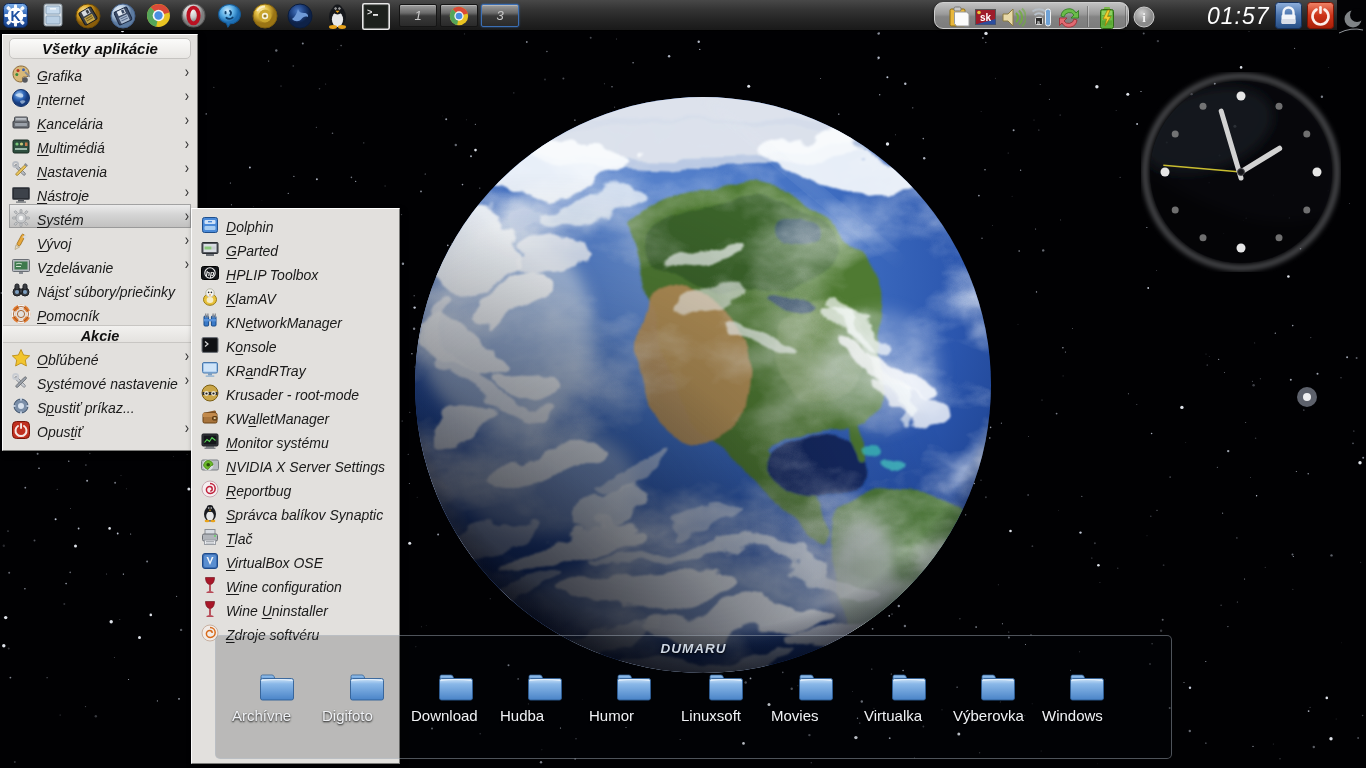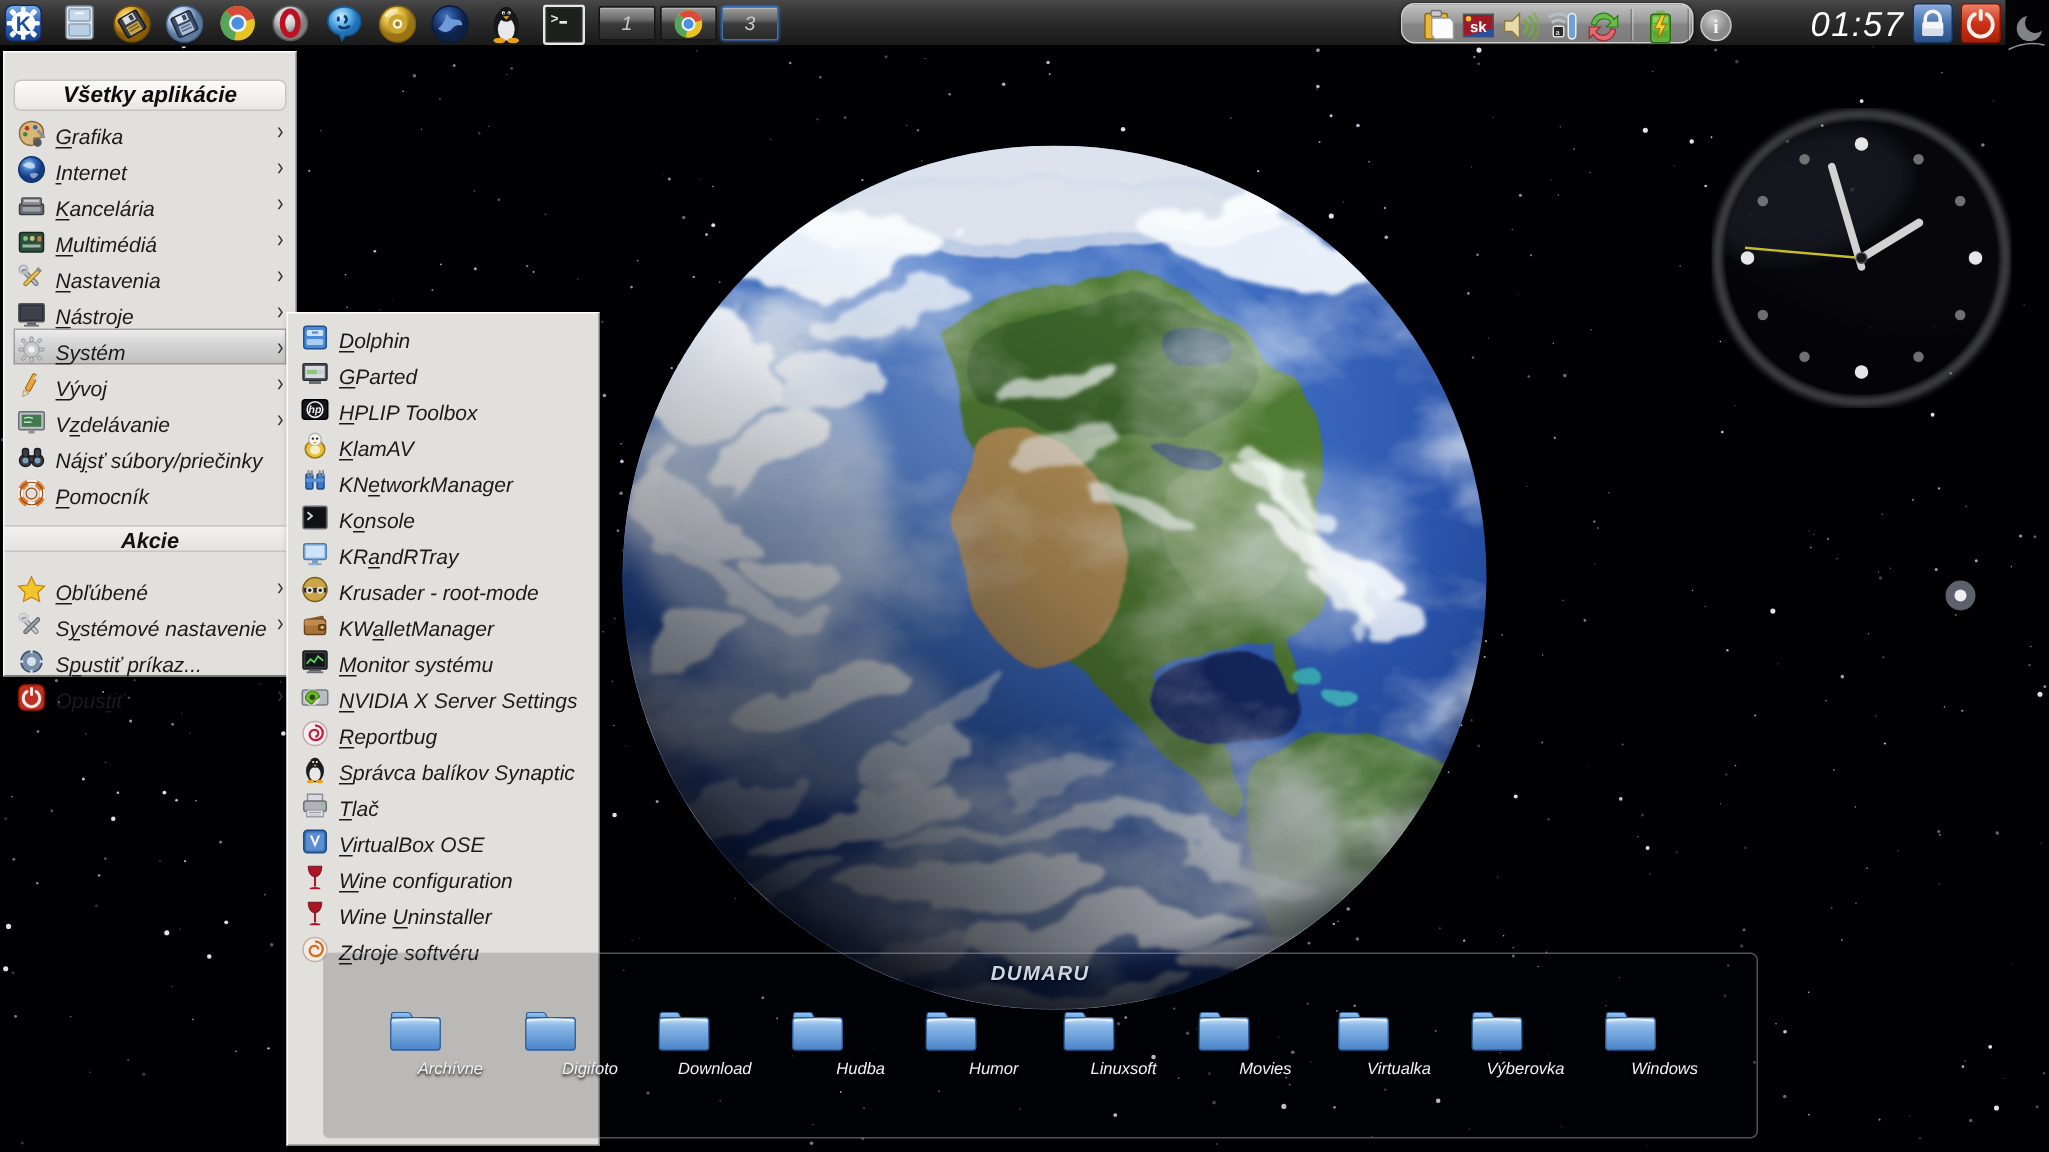--- a/index.html
+++ b/index.html
@@ -14,27 +14,27 @@
 #tray svg{position:absolute;top:3px}
 .traysep{position:absolute;top:3px;width:1px;height:21px;background:rgba(90,90,90,.55);box-shadow:1px 0 0 rgba(220,220,220,.5)}
 #clocktxt{position:absolute;left:1207px;top:3px;width:72px;color:#fff;font-size:23px;font-style:italic;letter-spacing:1px}
 
 .menu{position:absolute;background:#e2e0dd;border:1px solid #7a7a78;border-top:1px solid #fff;border-left:1px solid #fbfbfb;box-shadow:2px 3px 5px rgba(0,0,0,.55)}
 .mrow{position:relative;height:24px;display:flex;align-items:flex-end;font-style:italic;font-size:14px;color:#1a1a1a;white-space:nowrap}
 .mrow svg{width:20px;height:20px;margin:0 6px 0 8px;flex:0 0 20px}
 .mrow .arr{position:absolute;right:8px;top:4px;font-size:13px;color:#333;font-style:normal;transform:scaleY(1.3)}
 .mrow.sel{background:linear-gradient(#ebebeb,#d4d4d4 45%,#c2c1c0) no-repeat 7px 1px/calc(100% - 14px) calc(100% - 2px),linear-gradient(#a2a2a2,#9a9a9a) no-repeat 6px 0/calc(100% - 12px) 100%}
 .mhead{height:24px;text-align:center;font-weight:bold;font-style:italic;font-size:14.5px;line-height:23px;color:#111}
-#ktitle{margin:18px 6px 1px;height:21px;border:1px solid #c6c4c1;border-radius:5px;background:linear-gradient(#fbfbfa,#e9e7e4);text-align:center;font-weight:bold;font-style:italic;font-size:15px;line-height:20px;color:#0d0d0d}
-#akcie{height:18px;line-height:21px;margin:11px 0;border-top:1px solid #c8c6c3;border-bottom:1px solid #c8c6c3;background:linear-gradient(#f2f1ef,#e4e2df)}
+#ktitle{margin:3px 6px 1px;height:21px;border:1px solid #c6c4c1;border-radius:5px;background:linear-gradient(#fbfbfa,#e9e7e4);text-align:center;font-weight:bold;font-style:italic;font-size:15px;line-height:20px;color:#0d0d0d}
+#akcie{height:18px;line-height:21px;margin:1px 0;border-top:1px solid #c8c6c3;border-bottom:1px solid #c8c6c3;background:linear-gradient(#f2f1ef,#e4e2df)}
 u{text-decoration-thickness:1px;text-underline-offset:2px}
 
 #fview{position:absolute;left:215px;top:635px;width:957px;height:124px;border:1px solid rgba(185,195,210,.42);border-radius:5px;background:rgba(8,10,14,.18)}
 #fvtitle{text-align:center;font-weight:bold;font-style:italic;font-size:13.5px;color:#cdd6e2;margin-top:5px;letter-spacing:1px;text-shadow:0 1px 2px #000}
-.folder{position:absolute;top:672px;width:90px;text-align:right;color:#f0f2f6;font-style:italic;font-size:11px;text-shadow:0 1px 2px #000}
+.folder{position:absolute;top:672px;width:90px;text-align:left;color:#f0f2f6;font-size:15px;text-shadow:0 1px 2px #000}
 .folder svg{display:block;margin:0 auto 4px}
 </style></head>
 <body>
 <div id="stage">
 <svg class="abs" style="left:0;top:0" width="1366" height="768" viewBox="0 0 1366 768">
 <circle cx="442.4" cy="115.9" r="0.4" fill="#ccd3e2" opacity="0.25"></circle>
 <circle cx="732.0" cy="280.8" r="0.4" fill="#ccd3e2" opacity="0.88"></circle>
 <circle cx="293.3" cy="66.0" r="0.9" fill="#ccd3e2" opacity="0.25"></circle>
 <circle cx="123.9" cy="326.0" r="0.5" fill="#ccd3e2" opacity="0.91"></circle>
 <circle cx="861.4" cy="447.7" r="0.4" fill="#ccd3e2" opacity="0.63"></circle>

